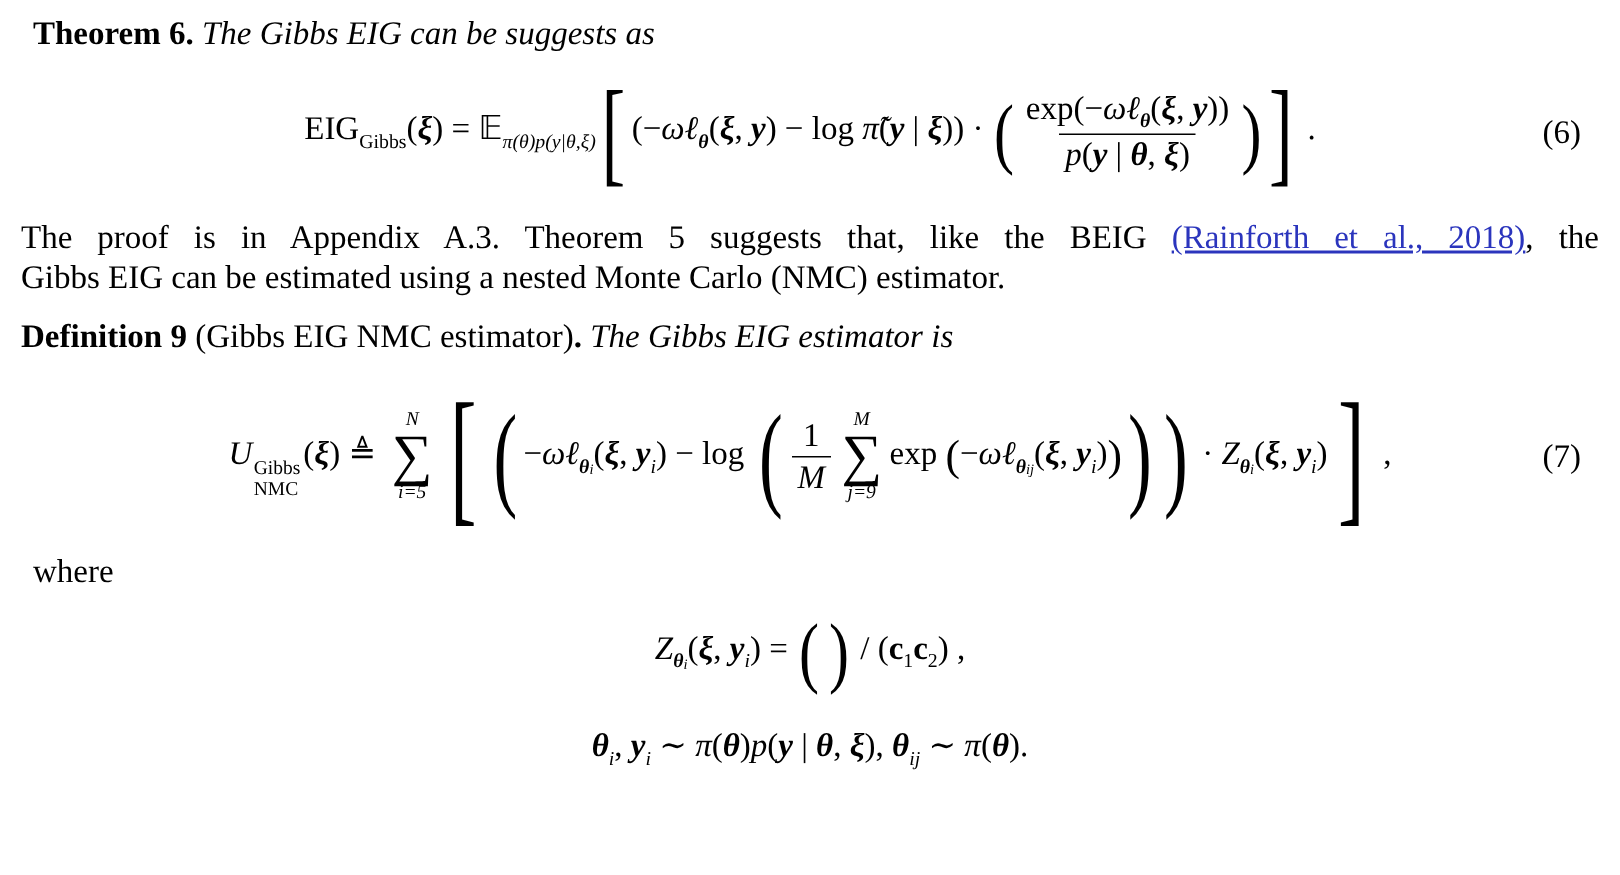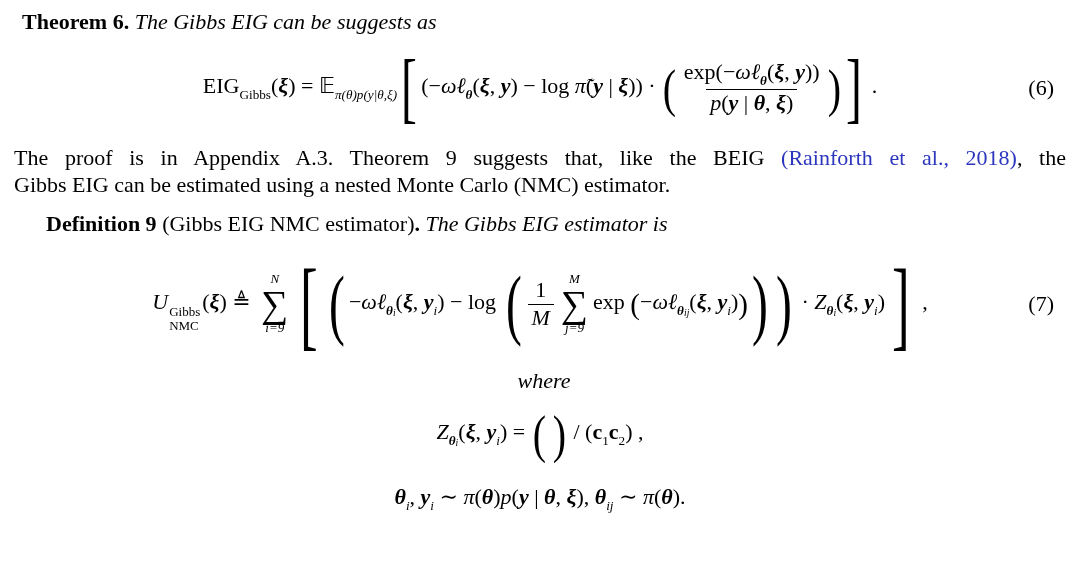--- a/index.html
+++ b/index.html
@@ -13,23 +13,23 @@
 
   
   .tline{line-height:28px;}
   .indent{padding-left:8px;}
   .bf{font-weight:bold;}
   .it{font-style:italic;}
   .bi{font-style:italic;font-weight:bold;}
   .rm{font-style:normal;}
   .para{margin-top:6px;line-height:27px;}
   .jline{text-align:justify;text-align-last:justify;}
-  .cite{color:#2b35bd;cursor:pointer;}
-  .defline{margin-top:12px;line-height:28px;margin-left:32px;}
-  .whereline{margin:4px 0 0 0;line-height:26px;font-style:italic;padding-left:8px;text-align:center;}
+  .cite{color:#2b35bd;text-decoration:underline;cursor:pointer;}
+  .defline{margin-top:12px;line-height:28px;}
+  .whereline{margin:4px 0 0 0;line-height:26px;padding-left:8px;}
   .cline{margin-top:2px;line-height:27px;}
 
   
   .eqrow{display:flex;align-items:center;justify-content:center;position:relative;}
   #row-eq6{height:96px;margin:4px 0 8px 0;}
   #row-eq7{height:120px;margin:6px 0 2px 0;}
   #row-eqz{height:80px;}
   #row-eqdist{height:46px;margin-top:2px;}
   .eq{white-space:nowrap;}
   .eqnum{position:absolute;right:12px;top:50%;transform:translateY(-50%);}
@@ -63,37 +63,37 @@
   <div class="eqrow" id="row-eq6">
     <span class="eq"><span class="tk rm">EIG</span><span class="tk rm sub">Gibbs</span><span class="tk rm">(</span><span class="tk bi">ξ</span><span class="tk rm">) = </span><span class="tk bb">𝔼</span><span class="tk it sub">π(θ)p(y|θ,ξ)</span><span class="par s3">[</span><span class="tk rm">(−</span><span class="tk it">ωℓ</span><span class="tk bi sub">θ</span><span class="tk rm">(</span><span class="tk bi">ξ</span><span class="tk rm">, </span><span class="tk bi">y</span><span class="tk rm">) − log </span><span class="tk it">π̃</span><span class="tk rm">(</span><span class="tk bi">y</span><span class="tk rm"> | </span><span class="tk bi">ξ</span><span class="tk rm">)) · </span><span class="par s2">(</span><span class="frac">
           <span class="num"><span class="tk rm">exp(−</span><span class="tk it">ωℓ</span><span class="tk bi sub">θ</span><span class="tk rm">(</span><span class="tk bi">ξ</span><span class="tk rm">, </span><span class="tk bi">y</span><span class="tk rm">))</span></span>
           <span class="den"><span class="tk it">p</span><span class="tk rm">(</span><span class="tk bi">y</span><span class="tk rm"> | </span><span class="tk bi">θ</span><span class="tk rm">, </span><span class="tk bi">ξ</span><span class="tk rm">)</span></span>
         </span><span class="par s2">)</span><span class="par s3">]</span><span class="tk rm"> .</span></span>
     <span class="eqnum">(6)</span>
   </div>
 
   <div class="para">
     <div class="jline">
-      <span>The proof is in Appendix A.3. Theorem 9 suggests that, like the BEIG </span><a class="cite" style="color: rgb(43, 53, 189);">(Rainforth et al., 2018)</a><span>, the</span>
+      <span>The proof is in Appendix A.3. Theorem 5 suggests that, like the BEIG </span><a class="cite" style="color: rgb(43, 53, 189);">(Rainforth et al., 2018)</a><span>, the</span>
     </div>
     <div>Gibbs EIG can be estimated using a nested Monte Carlo (NMC) estimator.</div>
   </div>
 
   <div class="defline">
     <span class="bf">Definition 9</span><span> (Gibbs EIG NMC estimator)</span><span class="bf">.</span><span class="it"> The Gibbs EIG estimator is</span>
   </div>
 
   <div class="eqrow" id="row-eq7">
     <span class="eq"><span class="tk it">U</span><span class="stack">
           <span class="sline">Gibbs</span>
           <span class="sline">NMC</span>
         </span><span class="tk rm">(</span><span class="tk bi">ξ</span><span class="tk rm">) ≜ </span><span class="sum">
           <span class="lim">N</span>
           <span class="sigma">∑</span>
-          <span class="lim">i=9</span>
+          <span class="lim">i=5</span>
         </span><span class="par s4">[</span><span class="par s3">(</span><span class="tk rm">−</span><span class="tk it">ωℓ</span><span class="tk bi sub">θ</span><span class="tk it ssub">i</span><span class="tk rm">(</span><span class="tk bi">ξ</span><span class="tk rm">, </span><span class="tk bi">y</span><span class="tk it sub">i</span><span class="tk rm">) − log </span><span class="par s3">(</span><span class="frac">
           <span class="num"><span class="tk rm">1</span></span>
           <span class="den"><span class="tk it">M</span></span>
         </span><span class="sum">
           <span class="lim">M</span>
           <span class="sigma">∑</span>
           <span class="lim">j=9</span>
         </span><span class="tk rm">exp </span><span class="par s1">(</span><span class="tk rm">−</span><span class="tk it">ωℓ</span><span class="tk bi sub">θ</span><span class="tk it ssub">ij</span><span class="tk rm">(</span><span class="tk bi">ξ</span><span class="tk rm">, </span><span class="tk bi">y</span><span class="tk it sub">i</span><span class="tk rm">)</span><span class="par s1">)</span><span class="par s3">)</span><span class="par s3">)</span><span class="tk rm"> · </span><span class="tk it">Z</span><span class="tk bi sub">θ</span><span class="tk it ssub">i</span><span class="tk rm">(</span><span class="tk bi">ξ</span><span class="tk rm">, </span><span class="tk bi">y</span><span class="tk it sub">i</span><span class="tk rm">)</span><span class="par s4">]</span><span class="tk rm"> ,</span></span>
     <span class="eqnum">(7)</span>
   </div>

